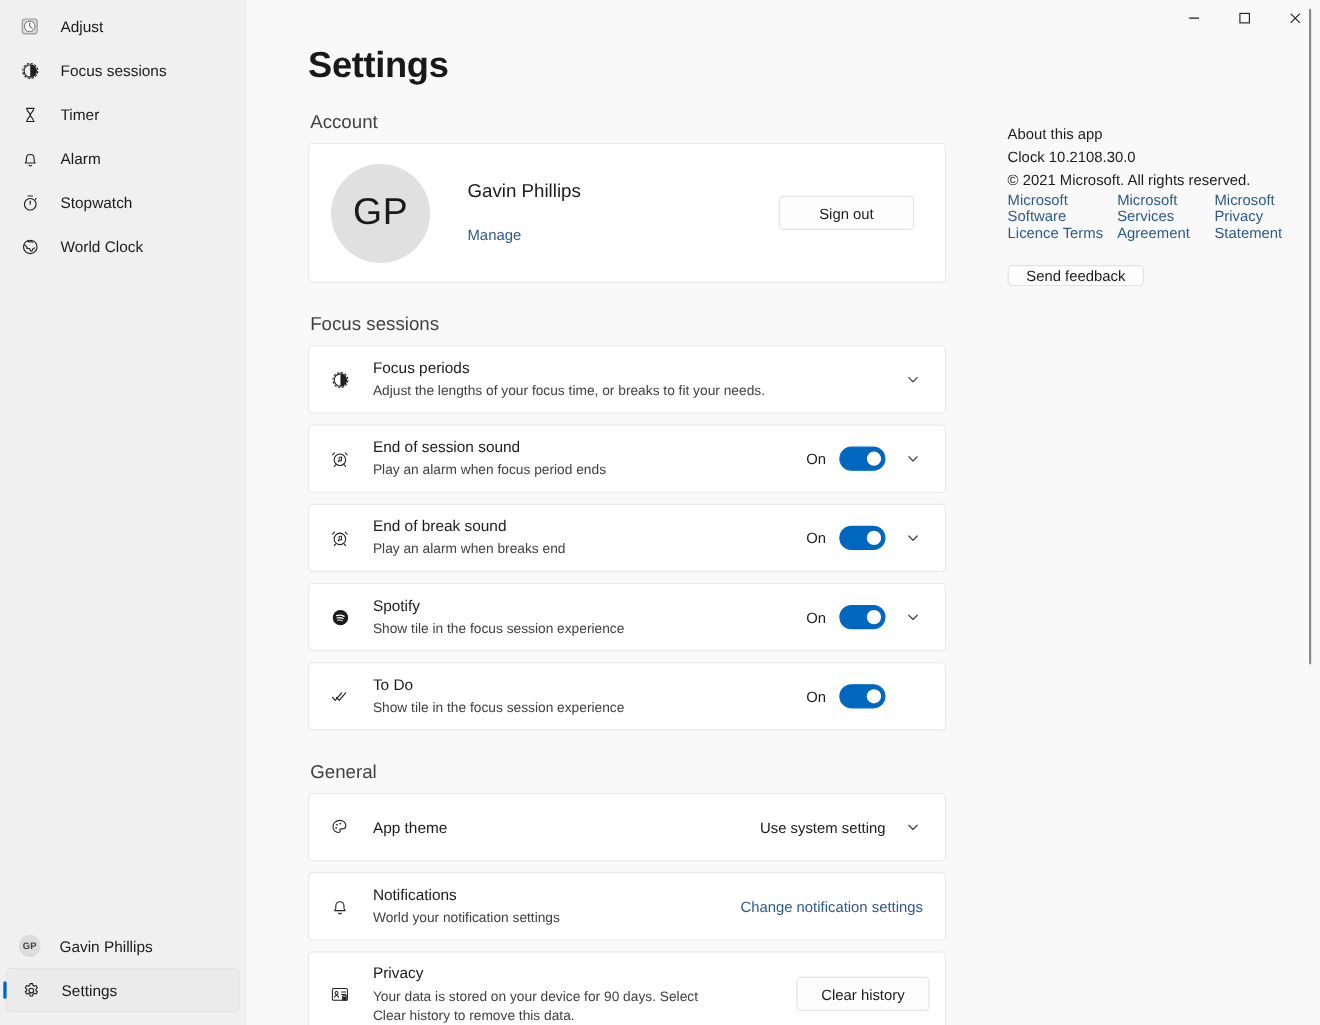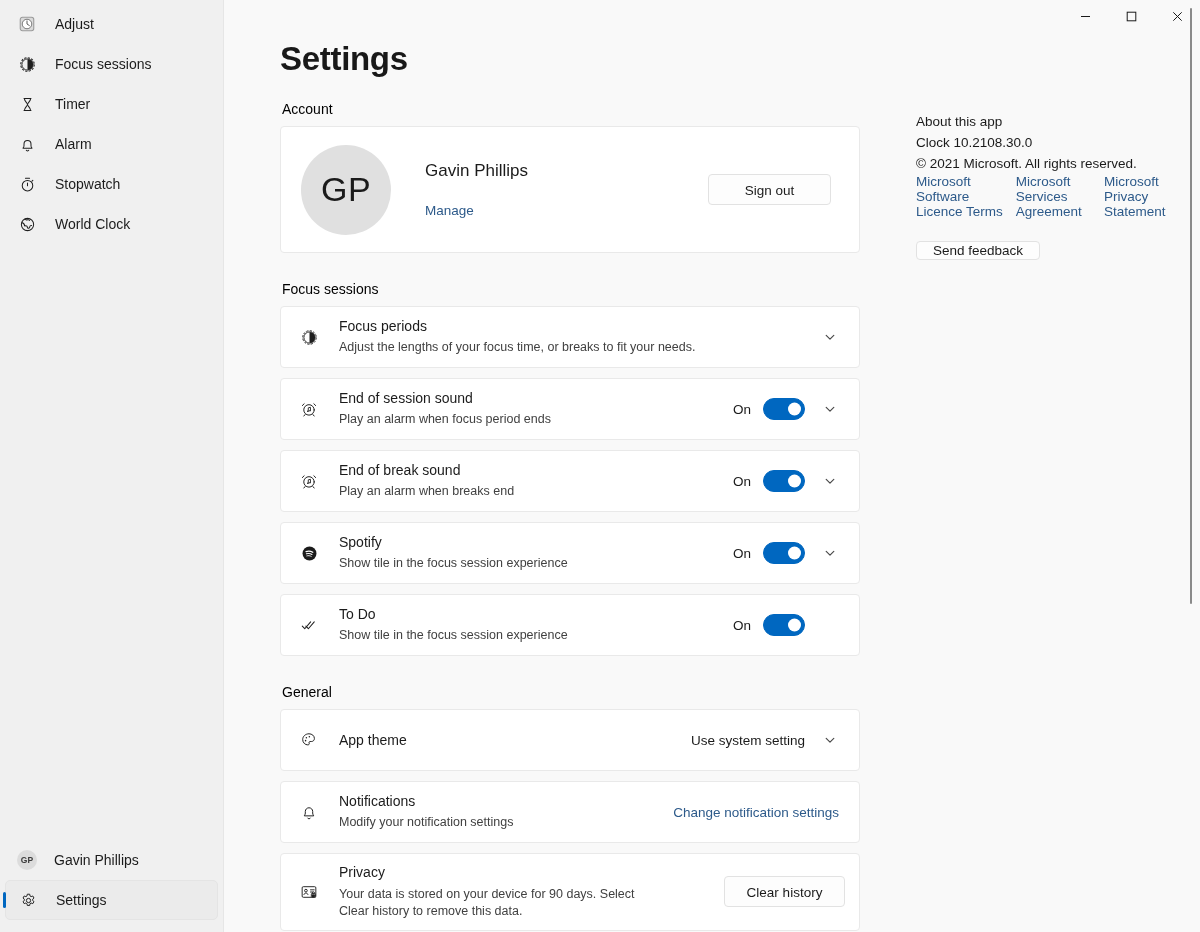--- a/index.html
+++ b/index.html
@@ -160,22 +160,22 @@
     margin-left: 56px;
   }
 
   .side-col {
     margin-left: 56px;
     width: 270px;
     padding-top: 10px;
   }
 
   .section-label {
-    font-size: 14px;
-    color: #000000;
+    font-size: 17px;
+    color: #404040;
     margin: 0 0 9px 2px;
   }
   .section-label.spaced { margin-top: 28px; }
 
   .card {
     background: #ffffff;
     border: 1px solid #e9e9e9;
     border-radius: 4px;
     margin-bottom: 10px;
   }
@@ -637,21 +637,21 @@
           <div class="card">
             <div class="row">
               <span class="row-ico">
                 <svg width="18" height="18" viewBox="0 0 20 20" fill="none" stroke="#1f1f1f" stroke-width="1.1" stroke-linejoin="round">
                   <path d="M4.8 14.3c0-.7.6-1.1.9-1.8.3-.8.2-1.9.2-3.1 0-2.3 1.8-4.1 4.1-4.1s4.1 1.8 4.1 4.1c0 1.2-.1 2.3.2 3.1.3.7.9 1.1.9 1.8z"></path>
                   <path d="M8.4 16.4a1.7 1.7 0 0 0 3.2 0"></path>
                 </svg>
               </span>
               <div class="row-text">
                 <div class="row-title">Notifications</div>
-                <div class="row-desc">Modify your notification settings</div>
+                <div class="row-desc">World your notification settings</div>
               </div>
               <div class="row-right">
                 <a class="link-blue">Change notification settings</a>
               </div>
             </div>
           </div>
 
           <div class="card">
             <div class="row">
               <span class="row-ico">

